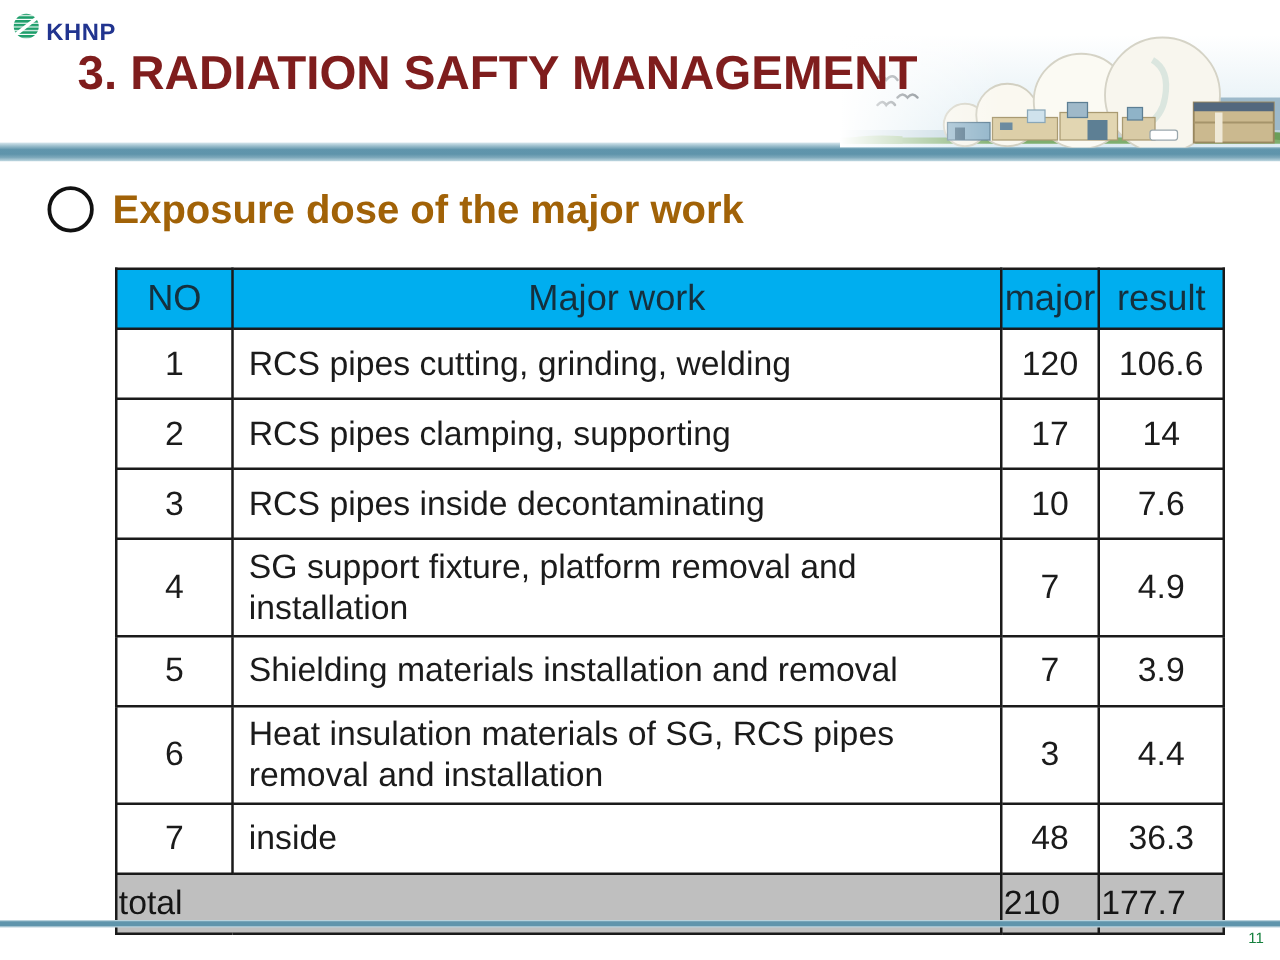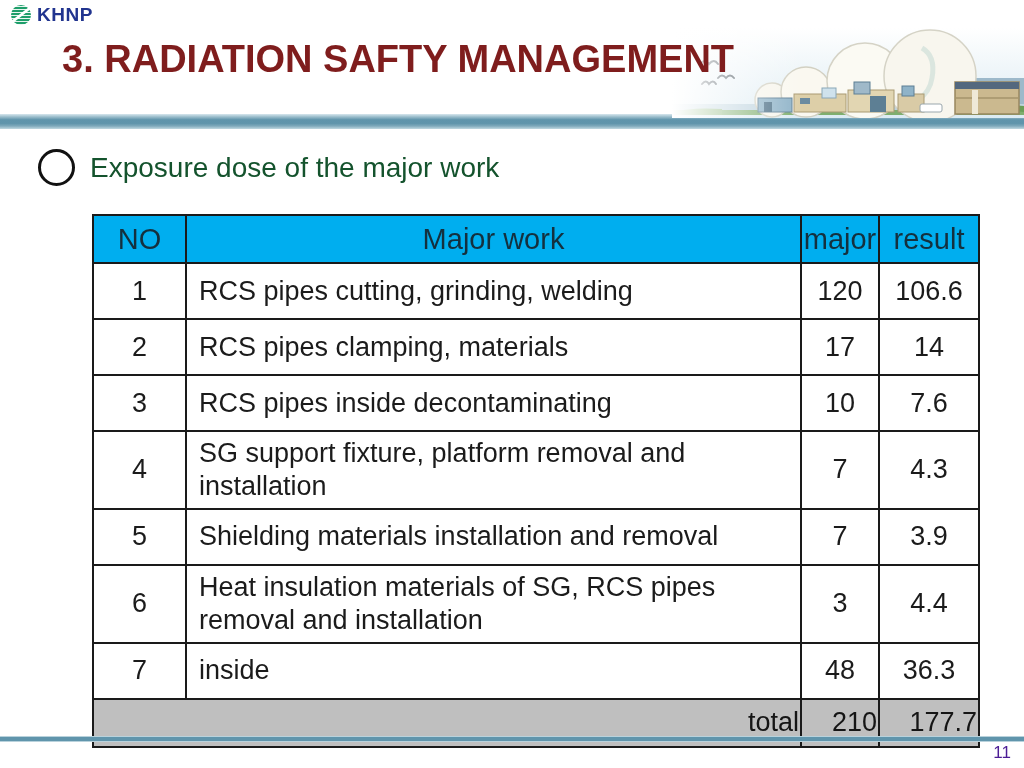--- a/index.html
+++ b/index.html
@@ -7,66 +7,67 @@
     width:1024px; height:768px; position:relative; overflow:hidden;
     background:#ffffff;
     font-family:"Liberation Sans", sans-serif;
     color:#111;
   }
   
   .logo { position:absolute; left:10px; top:4px; display:flex; align-items:center; gap:3px; }
   .logo-text {
     font-weight:bold; font-size:19px; letter-spacing:0.5px;
     color:var(--logo-blue, #21348F);
+    margin-top:12px;
   }
   
   .title {
     position:absolute; left:62px; top:38px;
     font-size:38px; font-weight:bold; color:#7f1d1d;
     white-space:nowrap; z-index:3;
   }
   
   .illustration { position:absolute; right:0; top:28px; width:352px; height:90px; z-index:2; }
   .header-bar {
     position:absolute; left:0; top:114px; width:1024px; height:15px; z-index:1;
     background:linear-gradient(to bottom,
       #d7e7ee 0%, #9dbfcd 18%, #6095ac 38%, #5f94ab 62%, #7ea9bb 80%, #c0d8e1 100%);
   }
   
   .section { position:absolute; left:38px; top:149px; display:flex; align-items:center; gap:15px; }
   .bullet {
     width:31px; height:31px; border:3px solid #111; border-radius:50%;
     flex:0 0 auto; background:transparent;
   }
-  .section-text { font-size:28px; font-weight:normal; color:#14532d; white-space:nowrap; }
+  .section-text { font-size:32px; font-weight:bold; color:#a16207; white-space:nowrap; }
   
   .table-wrap { position:absolute; left:92px; top:214px; }
   table { border-collapse:collapse; width:886px; table-layout:fixed; }
   col.c-no { width:93px; } col.c-work { width:615px; }
   col.c-goal { width:78px; } col.c-result { width:100px; }
   th, td { border:2px solid var(--border, #1a1a1a); }
   thead th {
     background:var(--header-bg, #00AEEF);
     color:var(--header-text, #14303E);
     font-weight:normal; font-size:29px; height:44px; text-align:center;
   }
   tbody td { background:#fff; font-size:27px; color:#1b1b1b; height:44px; }
   td.num { text-align:center; }
   td.work { text-align:left; padding:5px 12px; line-height:1.22; }
   tfoot td {
     background:var(--total-bg, #BFBFBF);
-    font-size:27px; color:#151515; height:44px; text-align:right;
+    font-size:27px; color:#151515; height:44px; text-align:left;
   }
   
   .bottom-line {
     position:absolute; left:0; top:737px; width:1024px; height:4px;
     background:var(--accent-bar, #6095AC);
     box-shadow:0 -1px 0 #b9d2dc, 0 1px 0 #b9d2dc;
   }
-  .page-number { position:absolute; right:13px; top:743px; font-size:17px; color:#4c1d95; }
+  .page-number { position:absolute; right:13px; top:743px; font-size:12px; color:#15803d; }
 </style>
 </head>
 <body>
 
 <div class="logo">
   <svg width="24" height="22" viewBox="0 0 24 22" aria-hidden="true">
     <defs>
       <pattern id="gstripe" width="24" height="3" patternUnits="userSpaceOnUse">
         <rect width="24" height="3" fill="#1d9e6a"></rect>
         <rect y="2.1" width="24" height="0.9" fill="#ffffff"></rect>
@@ -159,35 +160,35 @@
     </thead>
     <tbody>
         <tr>
           <td class="num">1</td>
           <td class="work">RCS pipes cutting, grinding, welding</td>
           <td class="num">120</td>
           <td class="num">106.6</td>
         </tr>
         <tr>
           <td class="num">2</td>
-          <td class="work">RCS pipes clamping, materials</td>
+          <td class="work">RCS pipes clamping, supporting</td>
           <td class="num">17</td>
           <td class="num">14</td>
         </tr>
         <tr>
           <td class="num">3</td>
           <td class="work">RCS pipes inside decontaminating</td>
           <td class="num">10</td>
           <td class="num">7.6</td>
         </tr>
         <tr>
           <td class="num">4</td>
           <td class="work">SG support fixture, platform removal and installation</td>
           <td class="num">7</td>
-          <td class="num">4.3</td>
+          <td class="num">4.9</td>
         </tr>
         <tr>
           <td class="num">5</td>
           <td class="work">Shielding materials installation and removal</td>
           <td class="num">7</td>
           <td class="num">3.9</td>
         </tr>
         <tr>
           <td class="num">6</td>
           <td class="work">Heat insulation materials of SG, RCS pipes removal and installation</td>

